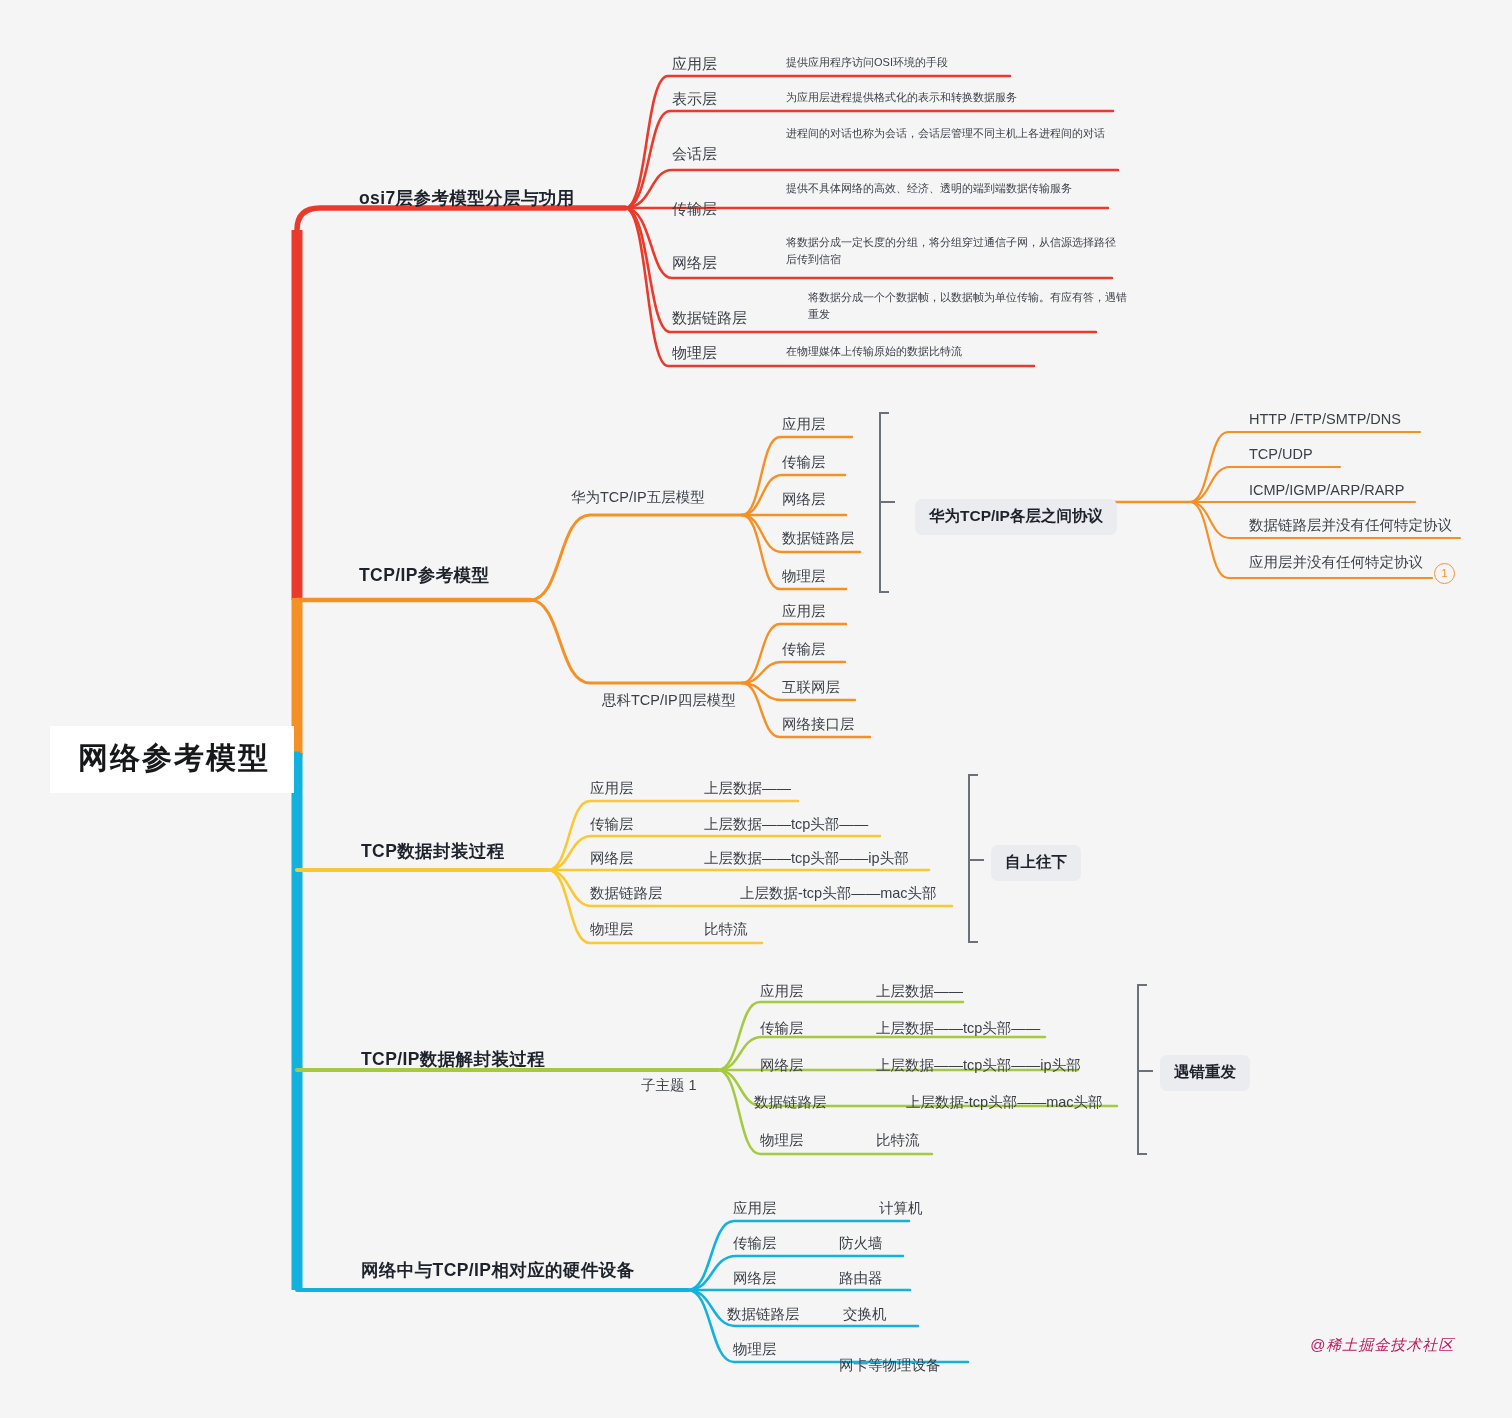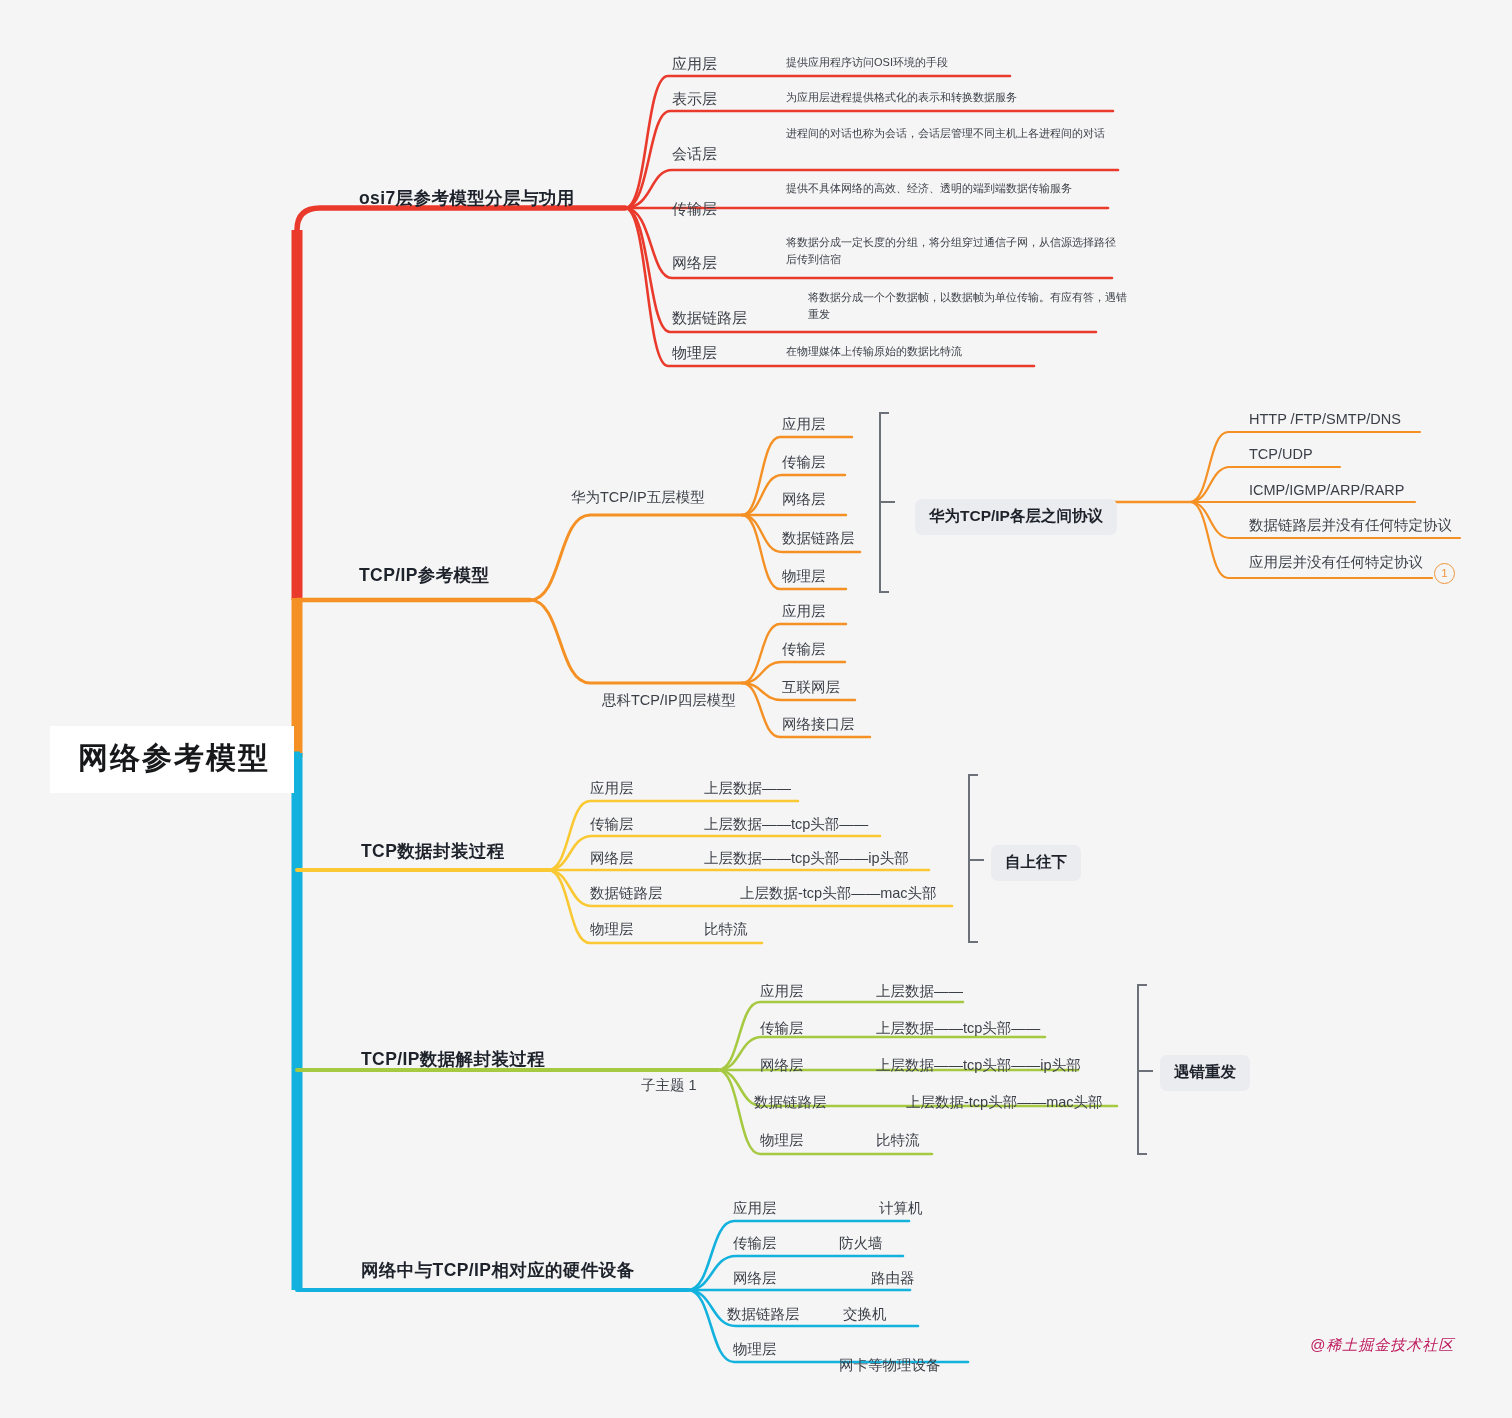--- a/index.html
+++ b/index.html
@@ -257,19 +257,19 @@
   <div class="node branch-title" style="left:361px; top:1259px;">网络中与TCP/IP相对应的硬件设备</div>
 
   <div class="node leaf-sm" style="left:733px; top:1199px;">应用层</div>
   <div class="node leaf-sm" style="left:733px; top:1234px;">传输层</div>
   <div class="node leaf-sm" style="left:733px; top:1269px;">网络层</div>
   <div class="node leaf-sm" style="left:727px; top:1305px;">数据链路层</div>
   <div class="node leaf-sm" style="left:733px; top:1340px;">物理层</div>
 
   <div class="node leaf-sm" style="left:879px; top:1199px;">计算机</div>
   <div class="node leaf-sm" style="left:839px; top:1234px;">防火墙</div>
-  <div class="node leaf-sm" style="left:839px; top:1269px;margin-left:32px;">路由器</div>
+  <div class="node leaf-sm" style="left:839px; top:1269px;">路由器</div>
   <div class="node leaf-sm" style="left:843px; top:1305px;">交换机</div>
   <div class="node leaf-sm" style="left:839px; top:1340px;margin-top:16px;">网卡等物理设备</div>
 
   <div class="watermark" style="left:1310px; top:1336px;">@稀土掘金技术社区</div>
 
 </div>
 
 </body></html>

